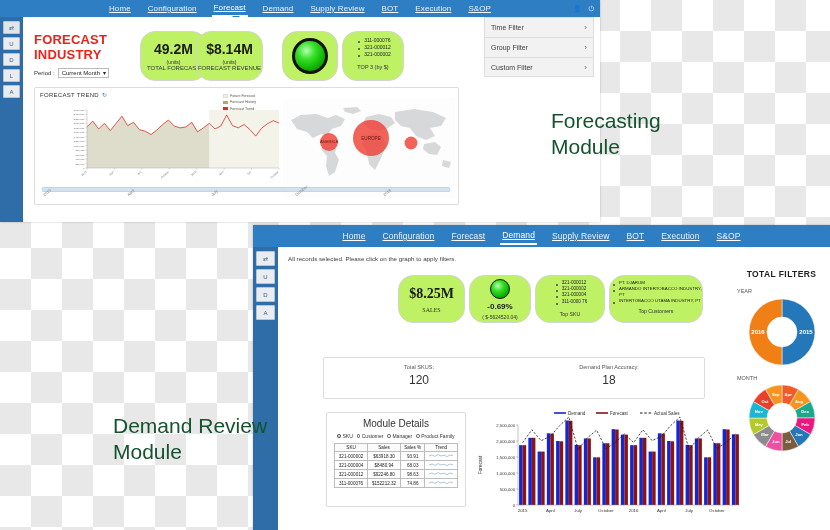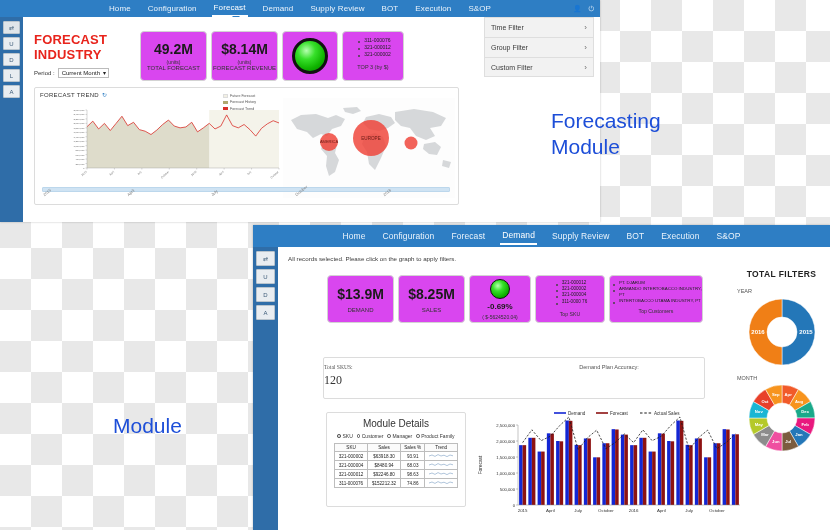--- a/index.html
+++ b/index.html
@@ -19,21 +19,21 @@
       linear-gradient(45deg,#e8e8e8 25%,transparent 25%,transparent 75%,#e8e8e8 75%);
     background-size:62px 62px;
     background-position:0 0, 31px 31px;
     background-color:#ffffff;
   }
 
   
   .app { position:absolute; background:#fff; box-shadow:0 0 2px rgba(0,0,0,.25); }
   .navbar {
     background:#2e7ec4; color:#fff; display:flex; align-items:center;
-    justify-content:center; gap:13px;
+    justify-content:center; gap:13px;text-decoration:underline;
   }
   .navbar .nav-item {
     font-size:8px; color:#eaf3fb; padding:3px 2px; white-space:nowrap; letter-spacing:.1px;
   }
   .navbar .nav-item.active { color:#fff; border-bottom:2px solid #fff; }
   .nav-right { position:absolute; right:6px; display:flex; gap:6px; align-items:center; font-size:7px; color:#cfe3f5;}
   .nav-pointer {
     position:absolute; bottom:-3px; width:0;height:0;
     border-left:4px solid transparent;border-right:4px solid transparent;border-top:4px solid #2e7ec4;
   }
@@ -43,21 +43,21 @@
     display:flex; flex-direction:column; align-items:center; gap:3px; padding-top:4px;
   }
   .sb-btn {
     width:17px;height:13px;background:#e9edf1;border:1px solid #b9c4cd;
     font-size:6px;color:#3b5a77;display:flex;align-items:center;justify-content:center;
     border-radius:1px;
   }
 
   
   .tile {
-    background:#d946ef; border:1px solid #d3d3d3; border-radius:4px;
+    background:#bef264; border:1px solid #d3d3d3; border-radius:15px;
     display:flex;flex-direction:column;align-items:center;justify-content:center;
     text-align:center;
   }
   .tile .big { font-weight:bold; color:#1a1a1a; }
   .tile .sub { color:#333; }
 
   .bullets { list-style:none; margin:0; padding:0 0 0 9px; text-align:left; }
   .bullets li { position:relative; line-height:1.35; }
   .bullets li:before{
     content:""; position:absolute; left:-6px; top:4px; width:2px;height:2px;border-radius:50%;background:#444;
@@ -73,21 +73,21 @@
 
   .filter-row {
     display:flex;align-items:center;justify-content:space-between;
     background:#f2f2f2;border:1px solid #dedede;border-bottom:none;
     font-size:7px;color:#3a3a3a;padding:0 6px;
   }
   .filter-row:last-child{border-bottom:1px solid #dedede;}
   .chev { color:#6d6d6d; font-size:8px; }
 
   .overlay-text {
-    position:absolute; color:#1d4ed8; font-size:21px; line-height:1.22;
+    position:absolute; color:#14532d; font-size:21px; line-height:1.22;
     font-family:"Liberation Sans", sans-serif;
   }
 
   
   table.sales { border-collapse:collapse; width:100%; font-size:4.6px; }
   table.sales th, table.sales td {
     border:1px solid #bdbdbd; padding:1px 2px; text-align:center; color:#222; font-weight:normal;
   }
   table.sales th { background:#fbfbfb; }
 
@@ -148,21 +148,21 @@
         </span>
       </div>
     </div>
 
     <div class="tile" style="position:absolute;left:117px;top:14px;width:67px;height:50px;">
       <div class="big" style="font-size:14px;">49.2M</div>
       <div class="sub" style="font-size:5px;margin-top:2px;">(units)</div>
       <div class="sub" style="font-size:6px;">TOTAL FORECAST</div>
     </div>
 
-    <div class="tile" style="position:absolute;left:188px;top:14px;width:67px;height:50px;">
+    <div class="tile" style="position:absolute;left:173px;top:14px;width:67px;height:50px;">
       <div class="big" style="font-size:14px;">$8.14M</div>
       <div class="sub" style="font-size:5px;margin-top:2px;">(units)</div>
       <div class="sub" style="font-size:6px;">FORECAST REVENUE</div>
     </div>
 
     <div class="tile" style="position:absolute;left:259px;top:14px;width:56px;height:50px;">
       <div class="led" style="width:36px;height:36px;"></div>
     </div>
 
     <div class="tile" style="position:absolute;left:319px;top:14px;width:62px;height:50px;justify-content:flex-start;padding-top:5px;">
@@ -315,26 +315,22 @@
       </div>
     <div class="sb-btn" style="width:19px;height:15px;">
         <span>A</span>
       </div>
   </div>
 
   <div style="position:absolute;left:25px;top:22px;width:552px;height:283px;background:#fff;">
 
     <div style="position:absolute;left:10px;top:8px;font-size:6.2px;color:#3b3b3b;">All records selected. Please click on the graph to apply filters.</div>
 
-    <div class="tile" style="position:absolute;left:49px;top:28px;width:67px;height:48px;">
-      <div class="big" style="font-size:14px;">$13.9M</div>
-      <div class="sub" style="font-size:6px;margin-top:5px;">DEMAND</div>
-    </div>
-
-    <div class="tile" style="position:absolute;left:120px;top:28px;width:67px;height:48px;">
+
+    <div class="tile" style="position:absolute;left:120px;top:28px;width:67px;height:48px;font-family:Liberation Serif, serif;">
       <div class="big" style="font-size:14px;">$8.25M</div>
       <div class="sub" style="font-size:6px;margin-top:5px;">SALES</div>
     </div>
 
     <div class="tile" style="position:absolute;left:191px;top:28px;width:62px;height:48px;">
       <div class="led" style="width:20px;height:20px;border-width:1px;margin-bottom:3px;"></div>
       <div class="big" style="font-size:8px;">-0.69%</div>
       <div class="sub" style="font-size:5px;margin-top:3px;">( $-5624520.04)</div>
     </div>
 
@@ -351,26 +347,27 @@
     <div class="tile" style="position:absolute;left:331px;top:28px;width:94px;height:48px;justify-content:flex-start;padding-top:4px;">
       <ul class="bullets" style="font-size:4.4px;color:#222;">
         <li>PT. DJARUM</li>
         <li>ARMANDO INTERTOBACCO INDUSTRY, PT</li>
         <li>INTERTOBACCO UTAMA INDUSTRY, PT</li>
       </ul>
       <div style="font-size:5.2px;color:#333;margin-top:4px;width:100%;text-align:center;">Top Customers</div>
     </div>
 
     <div class="panelcard" style="position:absolute;left:45px;top:110px;width:382px;height:42px;display:flex;">
-      <div style="flex:1;padding-top:6px;font-family:Liberation Serif, serif;">
+      <div style="flex:1;text-align:center;padding-top:6px;">
         <div style="font-size:5.6px;color:#555;">Total SKUS:</div>
         <div style="font-size:12px;color:#333;margin-top:3px;">120</div>
       </div>
       <div style="flex:1;text-align:center;padding-top:6px;">
         <div style="font-size:5.6px;color:#555;">Demand Plan Accuracy:</div>
+        <div style="font-size:12px;color:#333;margin-top:3px;">18</div>
       </div>
     </div>
 
     <div class="panelcard" style="position:absolute;left:48px;top:165px;width:140px;height:95px;padding:5px 7px;">
       <div style="text-align:center;font-size:10px;color:#333;margin-bottom:4px;">Module Details</div>
       <div class="radio-row" style="margin-bottom:4px;">
         <span class="r">
             <i class="dot on"></i>
             <span>SKU</span>
           </span>
@@ -553,14 +550,15 @@
           <text x="19.029437251522843" y="20.52943725152288" font-size="4.2" text-anchor="middle" fill="#fff" font-family="Liberation Sans, sans-serif" font-weight="bold">Oct</text>
           <path d="M19.49999999999996,7.421161675113549 A33,33 0 0 1 35.999999999999964,3 L35.999999999999986,21 A15,15 0 0 0 28.499999999999982,23.00961894323343 Z" fill="#f7941e" stroke="#fff" stroke-width="0.5"></path>
           <text x="29.788342917539463" y="14.31778016906237" font-size="4.2" text-anchor="middle" fill="#fff" font-family="Liberation Sans, sans-serif" font-weight="bold">Sep</text>
         </svg>
     </div>
 
   </div>
 </div>
 
 <div class="overlay-text" style="left:113px;top:413px;">
+  <div>Demand Review</div>
   <div>Module</div>
 </div>
 
 </body></html>

